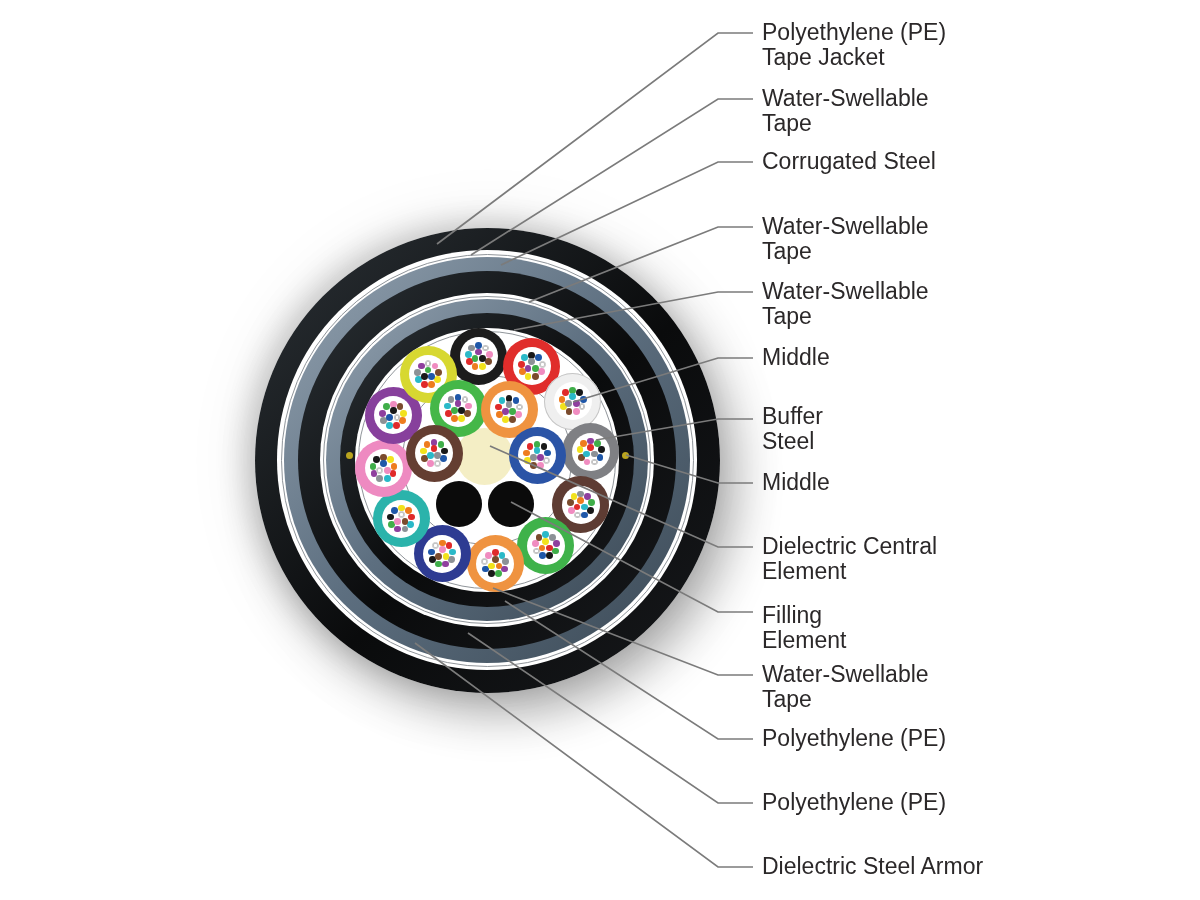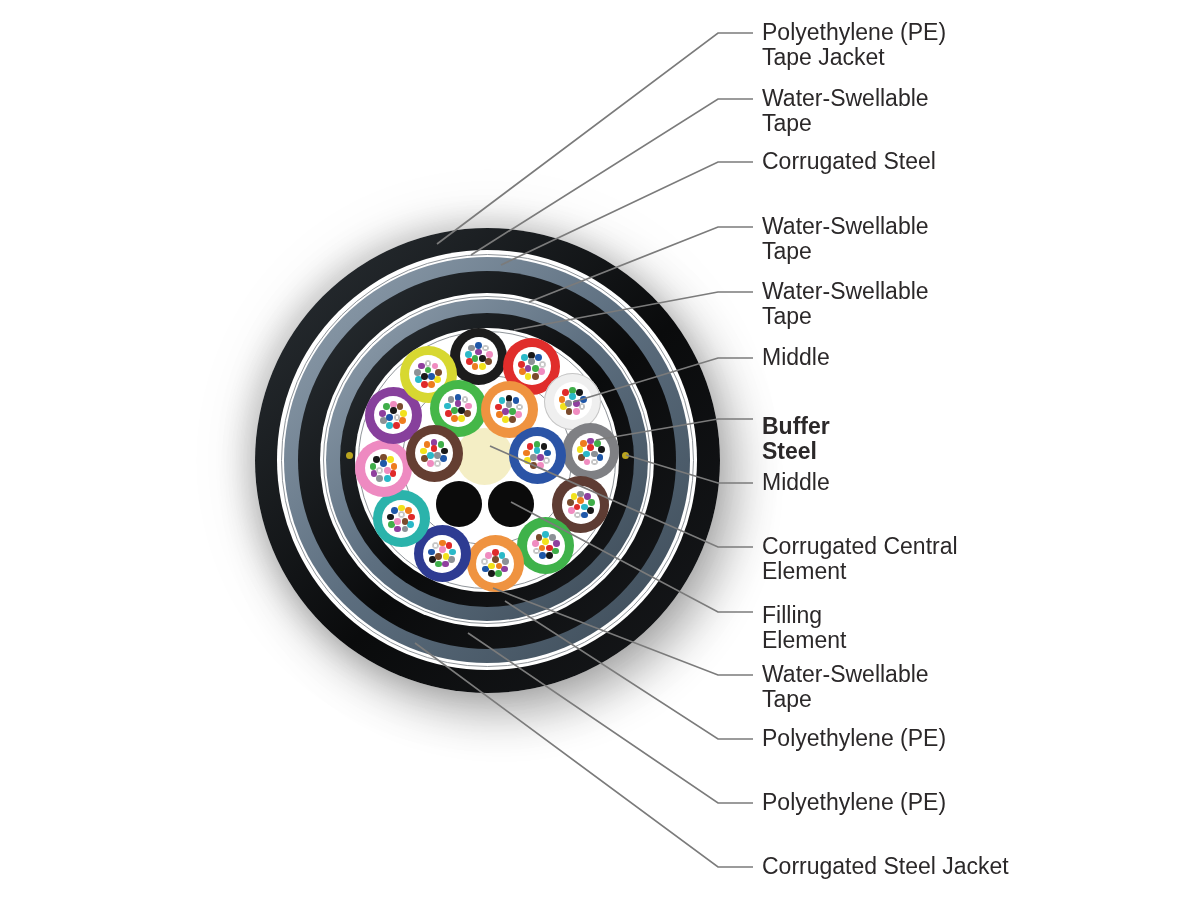--- a/index.html
+++ b/index.html
@@ -331,42 +331,42 @@
         <span>Water-Swellable</span>
         <span>Tape</span>
       </div>
       <div class="label" style="left: 762px; top: 279px;">
         <span>Water-Swellable</span>
         <span>Tape</span>
       </div>
       <div class="label" style="left: 762px; top: 345px;">
         <span>Middle</span>
       </div>
-      <div class="label" style="left: 762px; top: 414px; font-weight: bold;">
+      <div class="label" style="left: 762px; top: 404px;">
         <span>Buffer</span>
         <span>Steel</span>
       </div>
       <div class="label" style="left: 762px; top: 470px;">
         <span>Middle</span>
       </div>
       <div class="label" style="left: 762px; top: 534px;">
-        <span>Corrugated Central</span>
+        <span>Dielectric Central</span>
         <span>Element</span>
       </div>
       <div class="label" style="left: 762px; top: 603px;">
         <span>Filling</span>
         <span>Element</span>
       </div>
       <div class="label" style="left: 762px; top: 662px;">
         <span>Water-Swellable</span>
         <span>Tape</span>
       </div>
       <div class="label" style="left: 762px; top: 726px;">
         <span>Polyethylene (PE)</span>
       </div>
       <div class="label" style="left: 762px; top: 790px;">
         <span>Polyethylene (PE)</span>
       </div>
       <div class="label" style="left: 762px; top: 854px;">
-        <span>Corrugated Steel Jacket</span>
+        <span>Dielectric Steel Armor</span>
       </div>
     </div>
 </div>
 
 </body></html>

